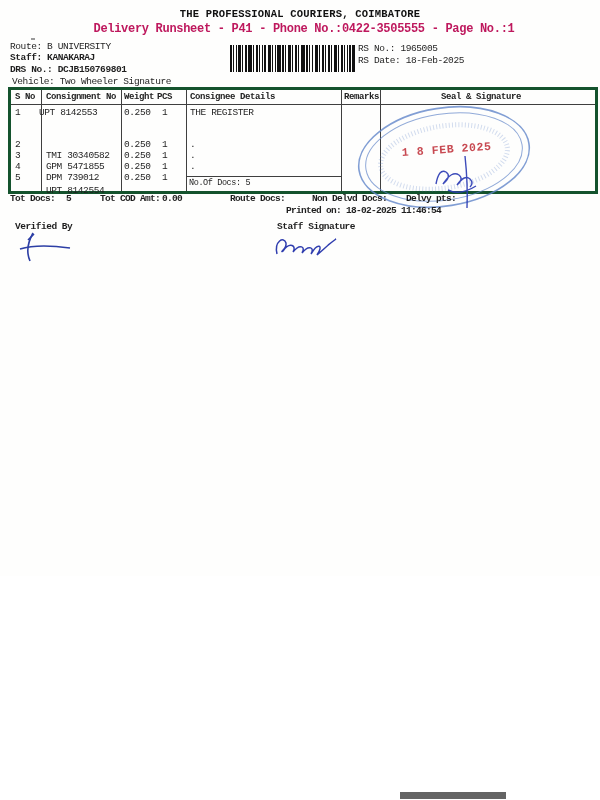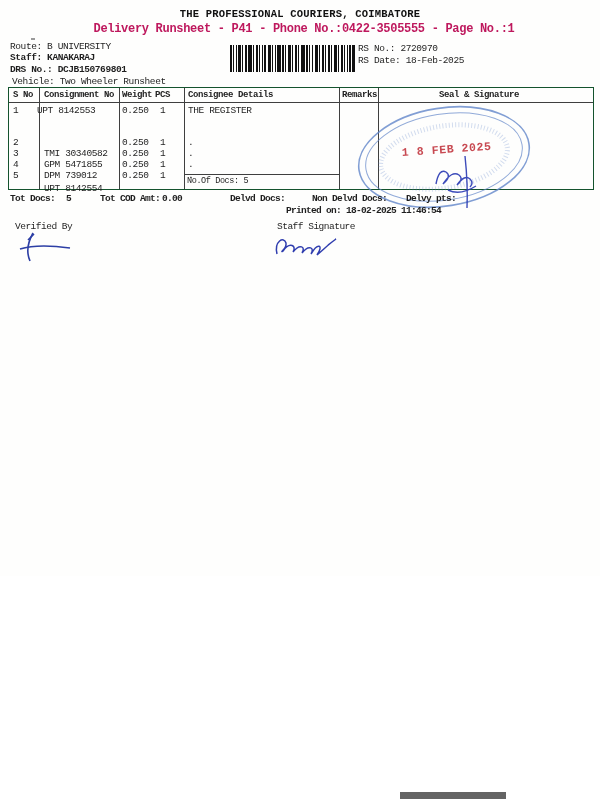--- a/index.html
+++ b/index.html
@@ -6,47 +6,47 @@
   body{width:600px;height:800px;background:#ffffff;overflow:hidden;}
   .page{position:relative;width:600px;height:576px;background:#fefefd;
         font-family:"Liberation Mono","DejaVu Sans Mono",monospace;color:#1f1f1f;}
   .abs{position:absolute;}
   .title1{top:8px;left:0;width:100%;text-align:center;font-weight:bold;font-size:10.5px;letter-spacing:.2px;color:#111;}
   .title2{top:22px;left:4px;width:100%;text-align:center;font-weight:bold;font-size:12px;letter-spacing:-.3px;color:#be185d;}
   .info{font-size:9.5px;letter-spacing:-.4px;white-space:pre;}
   .b{font-weight:bold;}
   .tick{left:31px;top:38px;width:4px;height:2px;background:#9a9a9a;}
   
-  .tbl{left:8px;top:87px;width:584px;height:101px;border:1px solid #14532d;}
+  .tbl{left:8px;top:87px;width:584px;height:101px;border:3px solid #14532d;}
   .vline{position:absolute;top:0;bottom:0;width:1px;background:#3f3f3f;}
   .hline{position:absolute;left:0;right:0;height:1px;background:#3f3f3f;}
   .th{position:absolute;top:2px;font-size:9px;font-weight:bold;letter-spacing:-.4px;color:#222;white-space:pre;}
   .row{position:absolute;left:0;width:100%;height:11px;}
   .cell{position:absolute;top:0;font-size:9.5px;letter-spacing:-.4px;white-space:pre;}
   .docs{position:absolute;left:178px;top:88px;font-size:8.5px;letter-spacing:-.4px;}
   .docsline{position:absolute;left:175px;top:86px;width:155px;height:1px;background:#3f3f3f;}
   
   .tot{top:193px;font-size:9.5px;font-weight:bold;letter-spacing:-.7px;white-space:pre;}
   .ent{top:205px;font-size:9.5px;font-weight:bold;letter-spacing:-.7px;white-space:pre;}
-  .sig-label{top:221px;font-size:9.5px;font-weight:normal;letter-spacing:-.5px;}
+  .sig-label{top:221px;font-size:9.5px;font-weight:bold;letter-spacing:-.5px;}
   .artifact{left:400px;top:792px;width:106px;height:7px;background:#4e4e4e;opacity:.88;}
 </style>
 </head>
 <body>
 
 <div class="page">
 
   <div class="abs title1">THE PROFESSIONAL COURIERS, COIMBATORE</div>
   <div class="abs title2">Delivery Runsheet - P41 - Phone No.:0422-3505555 - Page No.:1</div>
 
   <div class="abs tick"></div>
   <div class="abs info" style="left:10px;top:41px;">Route: B UNIVERSITY</div>
   <div class="abs info b" style="left:10px;top:52px;">Staff: KANAKARAJ</div>
   <div class="abs info b" style="left:10px;top:64px;">DRS No.: DCJB150769801</div>
-  <div class="abs info" style="left:12px;top:76px;">Vehicle: Two Wheeler Runsheet</div>
+  <div class="abs info" style="left:12px;top:76px;">Vehicle: Two Wheeler Signature</div>
 
   <svg class="abs" style="left:230px;top:45px;" width="126" height="27">
     <g fill="#111">
       <rect x="0" y="0" width="2" height="27"></rect>
         <rect x="3" y="0" width="1" height="27"></rect>
         <rect x="6" y="0" width="1" height="27"></rect>
       <rect x="8" y="0" width="3" height="27"></rect>
         <rect x="12" y="0" width="1" height="27"></rect>
         <rect x="15" y="0" width="2" height="27"></rect>
       <rect x="18" y="0" width="4" height="27"></rect>
@@ -78,21 +78,21 @@
         <rect x="104" y="0" width="3" height="27"></rect>
       <rect x="108" y="0" width="1" height="27"></rect>
         <rect x="111" y="0" width="2" height="27"></rect>
         <rect x="114" y="0" width="1" height="27"></rect>
       <rect x="117" y="0" width="1" height="27"></rect>
         <rect x="119" y="0" width="2" height="27"></rect>
         <rect x="122" y="0" width="3" height="27"></rect>
     </g>
   </svg>
 
-  <div class="abs info" style="left:358px;top:43px;">RS No.: 2720970</div>
+  <div class="abs info" style="left:358px;top:43px;">RS No.: 1965005</div>
   <div class="abs info" style="left:358px;top:55px;">RS Date: 18-Feb-2025</div>
 
   <div class="abs tbl">
     <div class="vline" style="left:30px;"></div>
     <div class="vline" style="left:110px;"></div>
     <div class="vline" style="left:175px;"></div>
     <div class="vline" style="left:330px;"></div>
     <div class="vline" style="left:369px;"></div>
     <div class="hline" style="top:14px;"></div>
 
@@ -155,21 +155,21 @@
       <path d="M 84 84 q 3 -16 10 -12 q 6 4 -3 12 q 9 -14 16 -9 q 5 4 -2 10 q 8 -11 13 -6 q 4 4 0 8"></path>
       <path d="M 96 90 q 12 6 28 -4"></path>
       <path d="M 113 56 q 3 28 2 52"></path>
     </g>
   </svg>
 
   <span class="abs tot" style="left:10px;">Tot Docs:</span>
   <span class="abs tot" style="left:66px;">5</span>
   <span class="abs tot" style="left:100px;">Tot COD Amt:</span>
   <span class="abs tot" style="left:162px;">0.00</span>
-  <span class="abs tot" style="left:230px;">Delvd Docs:</span>
+  <span class="abs tot" style="left:230px;">Route Docs:</span>
   <span class="abs tot" style="left:312px;">Non Delvd Docs:</span>
   <span class="abs tot" style="left:406px;">Delvy pts:</span>
 
   <span class="abs ent" style="left:270px;margin-left:16px;">Printed on: 18-02-2025 11:46:54</span>
 
   <span class="abs sig-label" style="left:15px;">Verified By</span>
   <span class="abs sig-label" style="left:277px;">Staff Signature</span>
 
   <svg class="abs" style="left:16px;top:228px;" width="70" height="40">
     <g stroke="#1c2f9e" stroke-width="1.6" fill="none" opacity="0.92">

